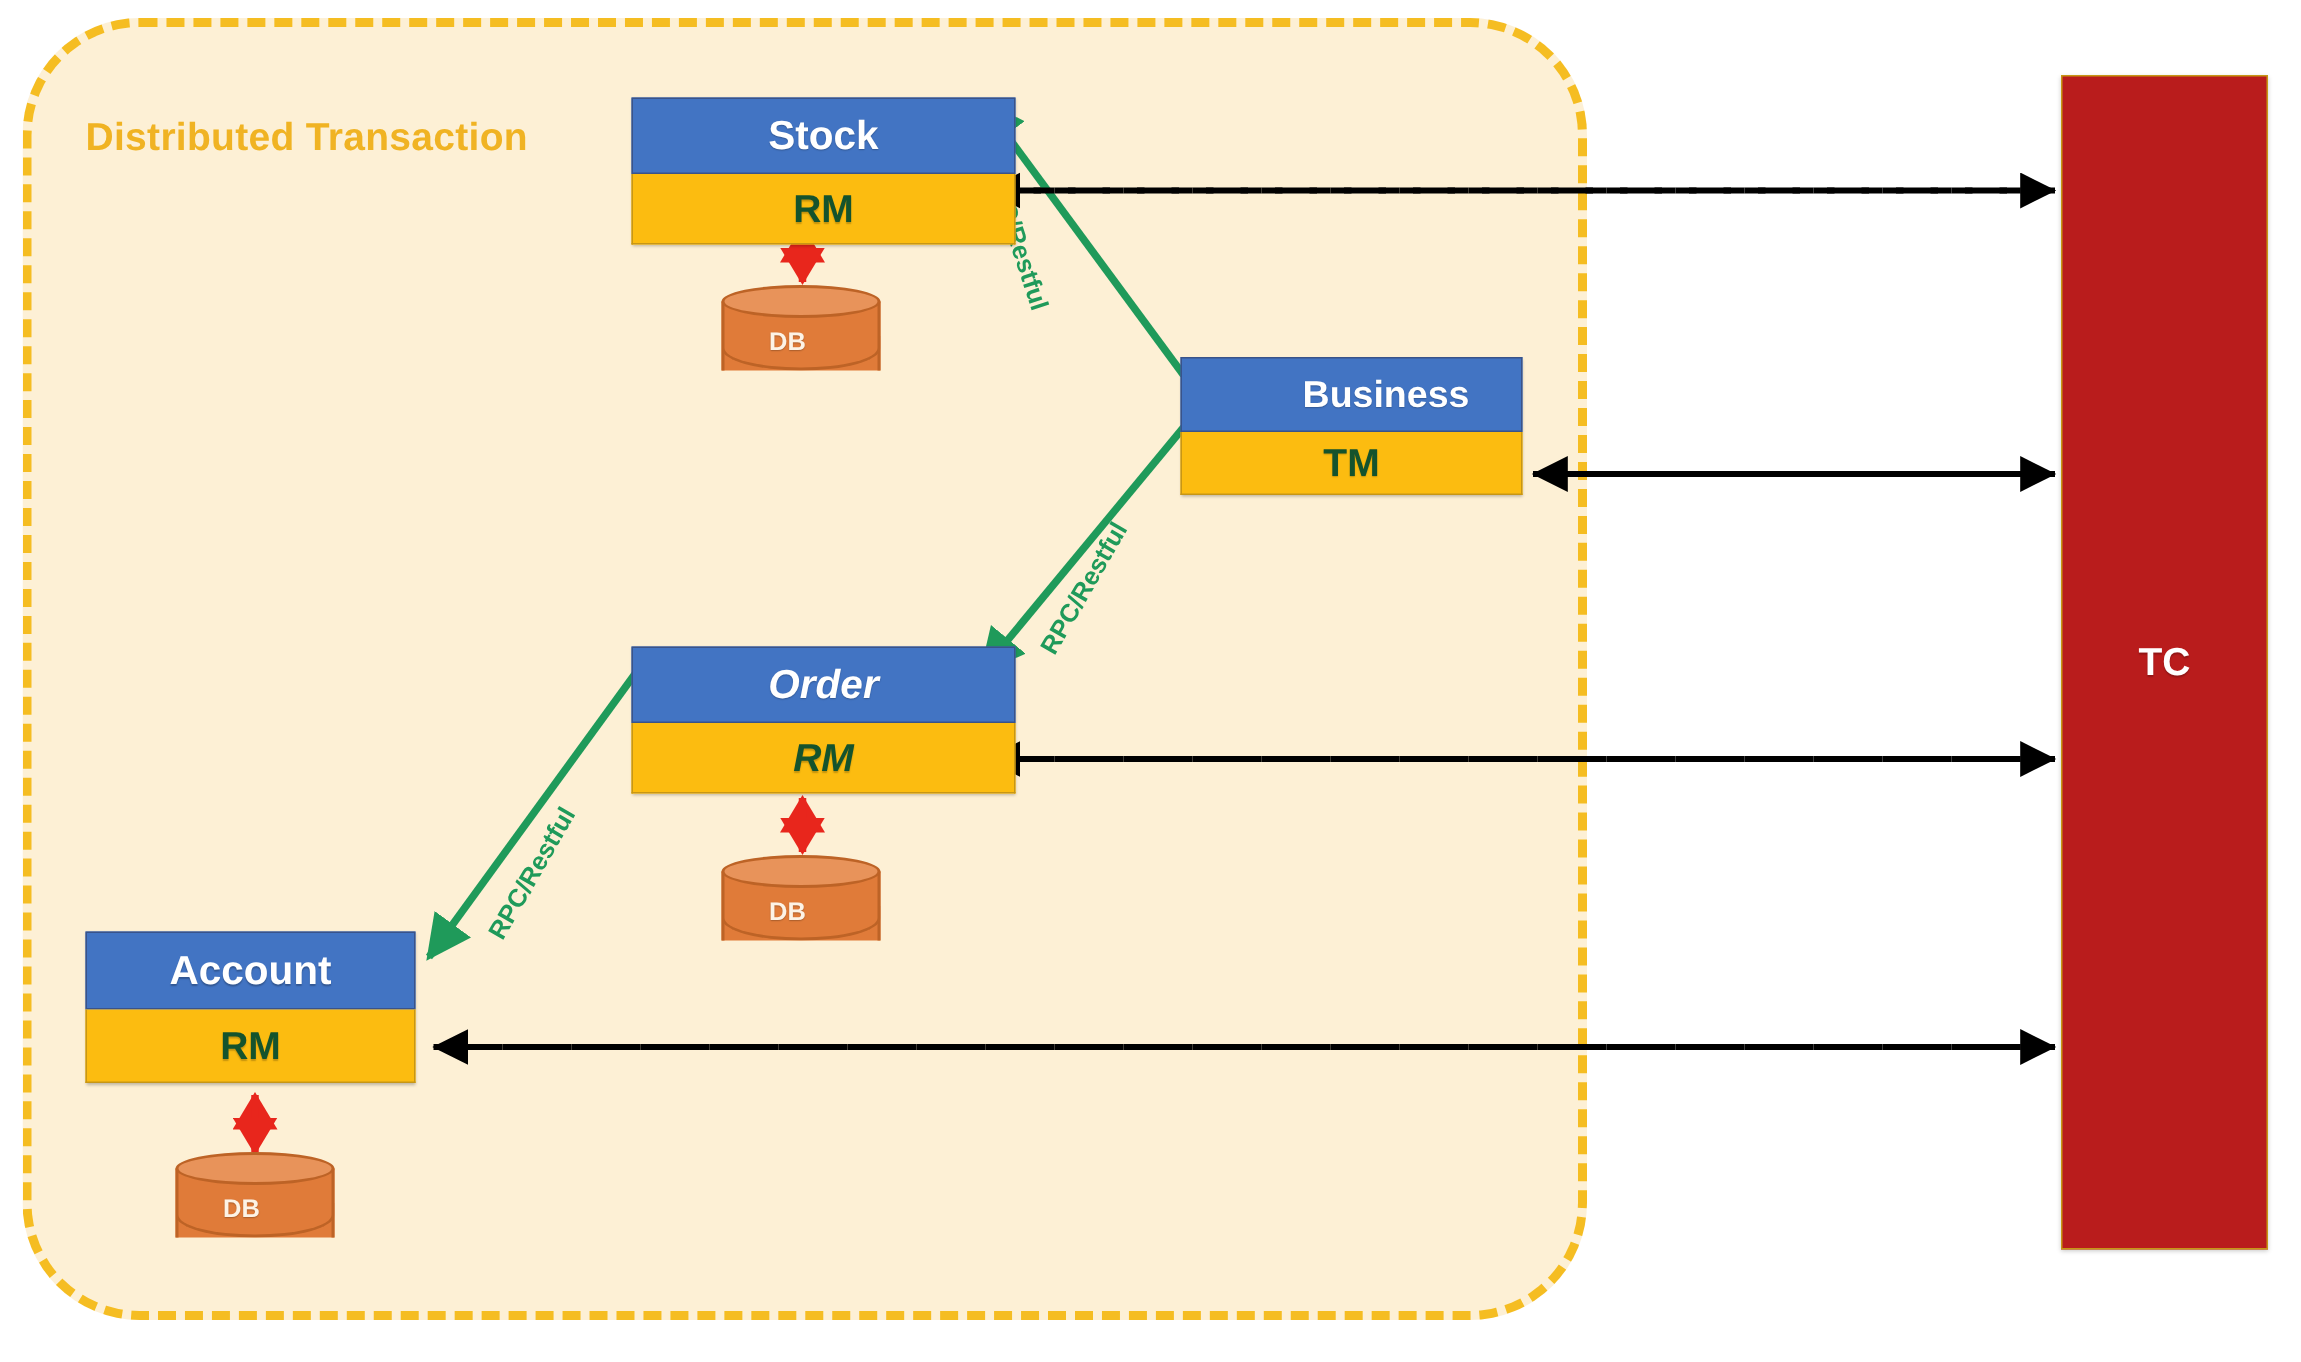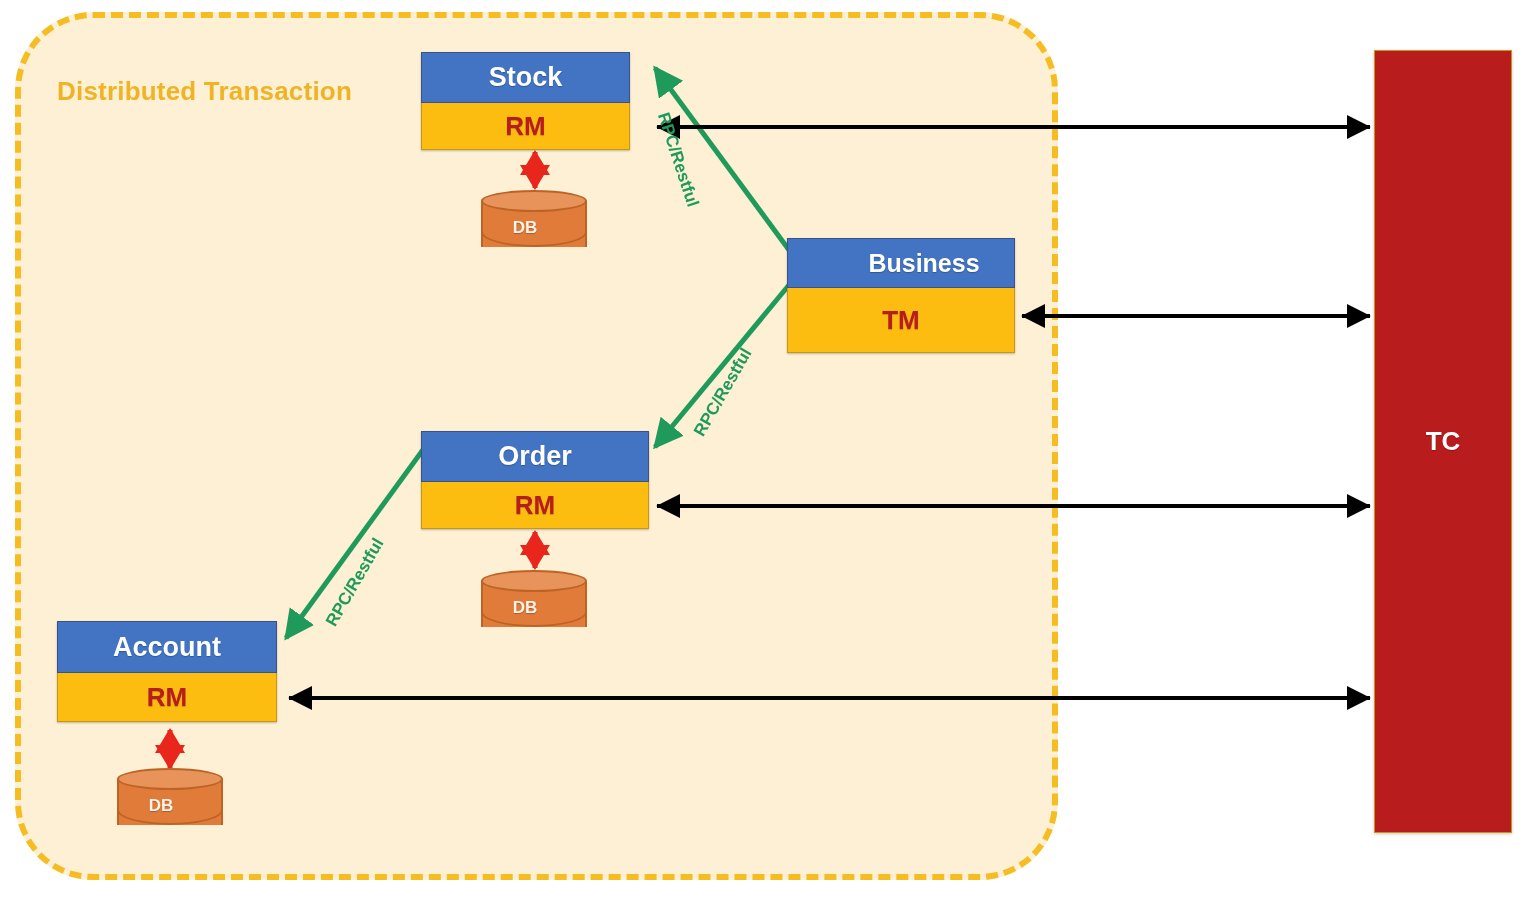--- a/index.html
+++ b/index.html
@@ -60,45 +60,45 @@
     font-weight: bold;
     display: flex;
     align-items: center;
     justify-content: center;
     box-sizing: border-box;
     border: 1px solid #39538a;
     text-shadow: 0 1px 1px rgba(0,0,0,0.25);
   }
   .service .srv-bottom {
     background: #fcbc10;
-    color: #b91c1c;
+    color: #14532d;
     font-weight: bold;
     display: flex;
     align-items: center;
     justify-content: center;
     box-sizing: border-box;
     border: 1px solid #c79615;
     border-top: none;
     text-shadow: 0 1px 1px rgba(0,0,0,0.22);
   }
-  #svc-stock  { left: 421px; top: 52px;  width: 209px; }
+  #svc-stock  { left: 421px; top: 65px;  width: 256px; }
   #svc-stock  .srv-top    { height: 51px; font-size: 27px; }
   #svc-stock  .srv-bottom { height: 47px; font-size: 26px; }
 
-  #svc-order  { left: 421px; top: 431px; width: 228px; }
+  #svc-order  { left: 421px; top: 431px; width: 256px; font-style: italic; }
   #svc-order  .srv-top    { height: 51px; font-size: 27px; }
   #svc-order  .srv-bottom { height: 47px; font-size: 26px; }
 
   #svc-account{ left: 57px;  top: 621px; width: 220px; }
   #svc-account .srv-top    { height: 52px; font-size: 27px; }
   #svc-account .srv-bottom { height: 49px; font-size: 26px; }
 
   #svc-business { left: 787px; top: 238px; width: 228px; }
   #svc-business .srv-top    { height: 50px; font-size: 25px; padding-left: 46px; }
-  #svc-business .srv-bottom { height: 65px; font-size: 26px; }
+  #svc-business .srv-bottom { height: 42px; font-size: 26px; }
 
   
   #tc-box {
     position: absolute;
     left: 1374px;
     top: 50px;
     width: 138px;
     height: 783px;
     background: #b91c1c;
     border: 1px solid #c79615;

